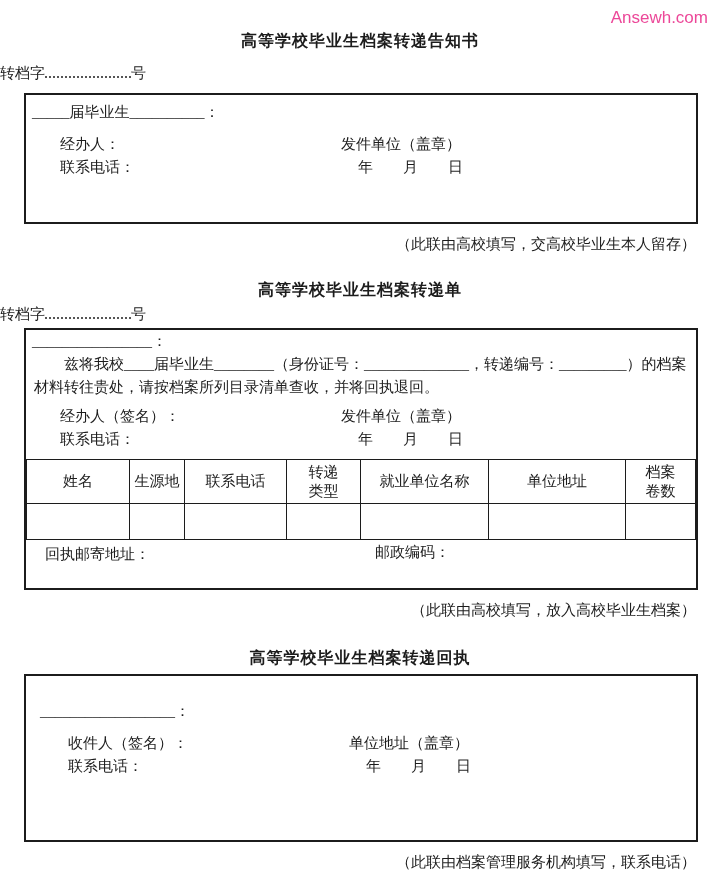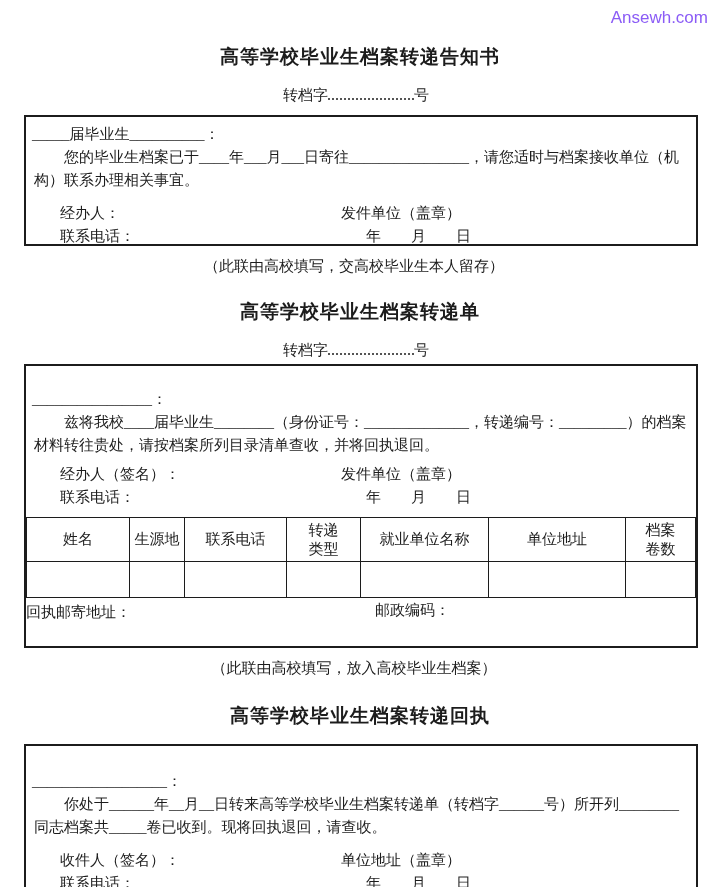--- a/index.html
+++ b/index.html
@@ -7,57 +7,57 @@
     position:relative;
     width:720px; height:887px;
     background:#ffffff;
     color:#1c1c1c;
     font-family:"Liberation Serif","DejaVu Serif",serif;
     font-size:15px;
     overflow:hidden;
   }
   .watermark {
     position:absolute; top:8px; right:12px;
-    color:#8b5cf6; font-size:17px;
+    color:#ec4899; font-size:17px;
     font-family:"Liberation Sans","DejaVu Sans",sans-serif;
   }
   .sec-title {
-    text-align:center; font-weight:bold; font-size:19px;
-    letter-spacing:1px; line-height:25px; margin:16px;
+    text-align:center; font-weight:bold; font-size:16px;
+    letter-spacing:1px; line-height:25px; margin:0;
   }
   .t1 { padding-top:28px; }
   .t2 { margin-top:22px; }
   .t3 { margin-top:24px; }
   .ref-line {
-    text-align:center; margin:10px 24px 0 16px; line-height:20px;
+    text-align:left; margin:10px 24px 0 0; line-height:20px;
   }
   .ref2 { margin-top:2px; }
   .dotted-blank {
     display:inline-block; width:86px; height:13px;
     border-bottom:2px dotted #555;
   }
   .box {
     border:2px solid #1c1c1c;
     margin:10px 22px 10px 24px;
     position:relative;
     box-sizing:border-box;
   }
   .box1 { height:131px; padding-top:6px; margin-top:10px; }
-  .box2 { margin-top:4px; padding-top:22px; }
-  .box3 { height:196px; padding-top:24px; margin-top:4px; }
+  .box2 { margin-top:4px; }
+  .box3 { height:168px; padding-top:24px; margin-top:4px;padding-left:8px; }
   .salutation { margin:0 6px; line-height:22px; }
   .body-par { margin:1px 8px 0 8px; text-indent:2em; line-height:23px; }
   .sig { margin-top:12px;text-align:right; }
   .sig2 { margin-top:8px; }
   .sig-row { position:relative; height:23px; }
   .sig-l { position:absolute; left:34px; }
   .sig-r { position:absolute; left:315px; }
-  .sig-date { position:absolute; left:340px; white-space:pre; }
+  .sig-date { position:absolute; left:332px; white-space:pre; }
   .note {
-    text-align:center; margin:4px 24px 0 12px; line-height:21px;
+    text-align:right; margin:4px 24px 0 12px; line-height:21px;
   }
   .note2 { margin-top:6px; }
   .note3 { margin-top:5px; }
   .transfer-table {
     width:100%; border-collapse:collapse; margin-top:6px;
     table-layout:fixed;
   }
   .transfer-table th, .transfer-table td {
     border:1.5px solid #1c1c1c;
     font-weight:normal; text-align:center;
@@ -67,39 +67,38 @@
   .transfer-table thead tr { height:44px; }
   .transfer-table tbody tr { height:36px; }
   .col-name  { width:15.4%; }
   .col-origin{ width:8.2%; }
   .col-phone { width:15.2%; }
   .col-type  { width:11.1%; }
   .col-emp   { width:19.1%; }
   .col-addr  { width:20.6%; }
   .col-vol   { width:10.4%; }
   .box2-footer { position:relative; height:48px; }
-  .mail-label { position:absolute; left:0; top:5px; }
+  .mail-label { position:absolute; left:19px; top:5px; }
   .post-label { position:absolute; left:349px; top:3px; }
 </style>
 </head>
 <body>
 
 <div class="page">
 
   <div class="watermark">Ansewh.com</div>
 
   <h1 class="sec-title t1">高等学校毕业生档案转递告知书</h1>
 
   <div class="ref-line">
     <span>转档字</span><span class="dotted-blank"></span><span>号</span>
   </div>
 
   <div class="box box1">
     <p class="salutation">_____届毕业生__________：</p>
-    <p class="body-par">您的毕业生档案已于____年___月___日寄往________________，请您适时与档案接收单位（机构）联系办理相关事宜。</p>
     <div class="sig">
       <div class="sig-row">
         <span class="sig-l">经办人：</span>
         <span class="sig-r">发件单位（盖章）</span>
       </div>
       <div class="sig-row">
         <span class="sig-l">联系电话：</span>
         <span class="sig-date">年　　月　　日</span>
       </div>
     </div>
@@ -159,21 +158,20 @@
       <span class="post-label">邮政编码：</span>
     </div>
   </div>
 
   <div class="note note2">（此联由高校填写，放入高校毕业生档案）</div>
 
   <h1 class="sec-title t3">高等学校毕业生档案转递回执</h1>
 
   <div class="box box3">
     <p class="salutation">__________________：</p>
-    <p class="body-par">你处于______年__月__日转来高等学校毕业生档案转递单（转档字______号）所开列________同志档案共_____卷已收到。现将回执退回，请查收。</p>
     <div class="sig">
       <div class="sig-row">
         <span class="sig-l">收件人（签名）：</span>
         <span class="sig-r">单位地址（盖章）</span>
       </div>
       <div class="sig-row">
         <span class="sig-l">联系电话：</span>
         <span class="sig-date">年　　月　　日</span>
       </div>
     </div>

